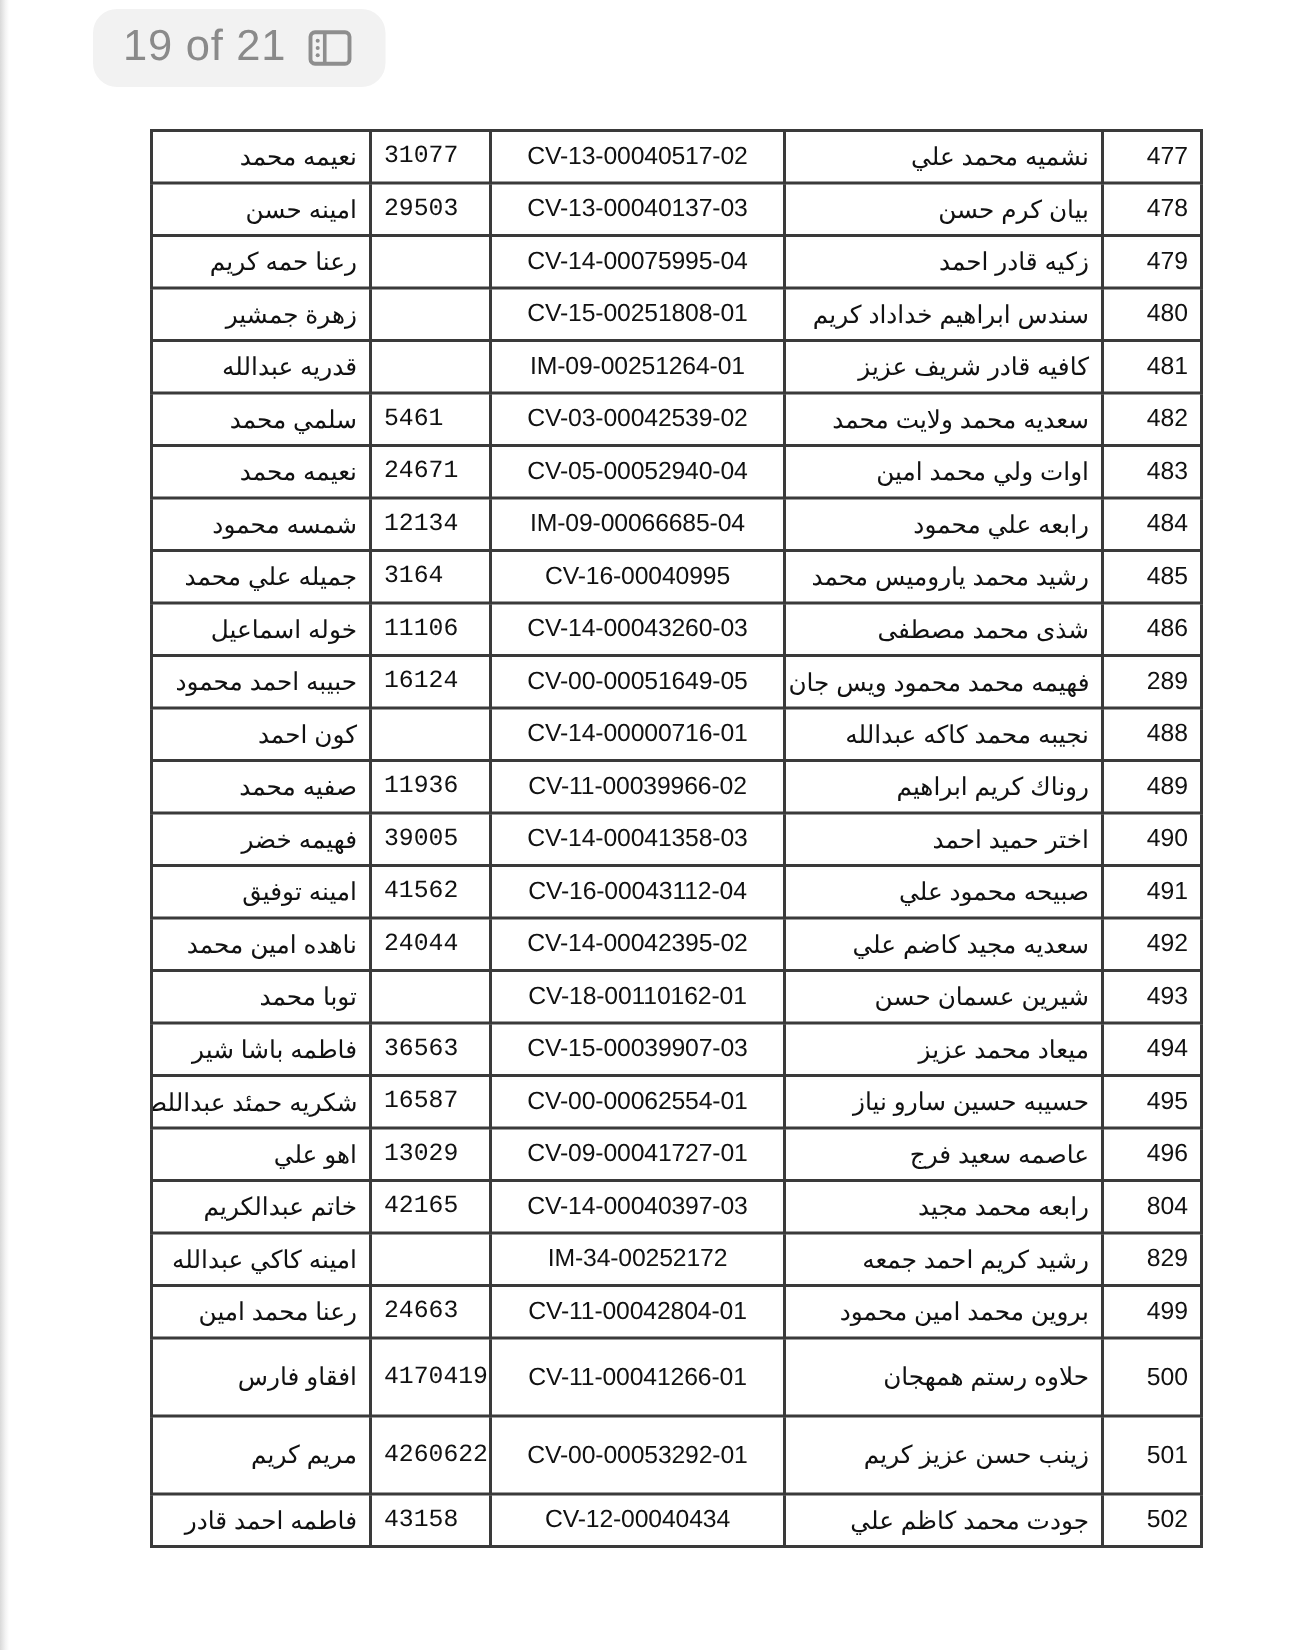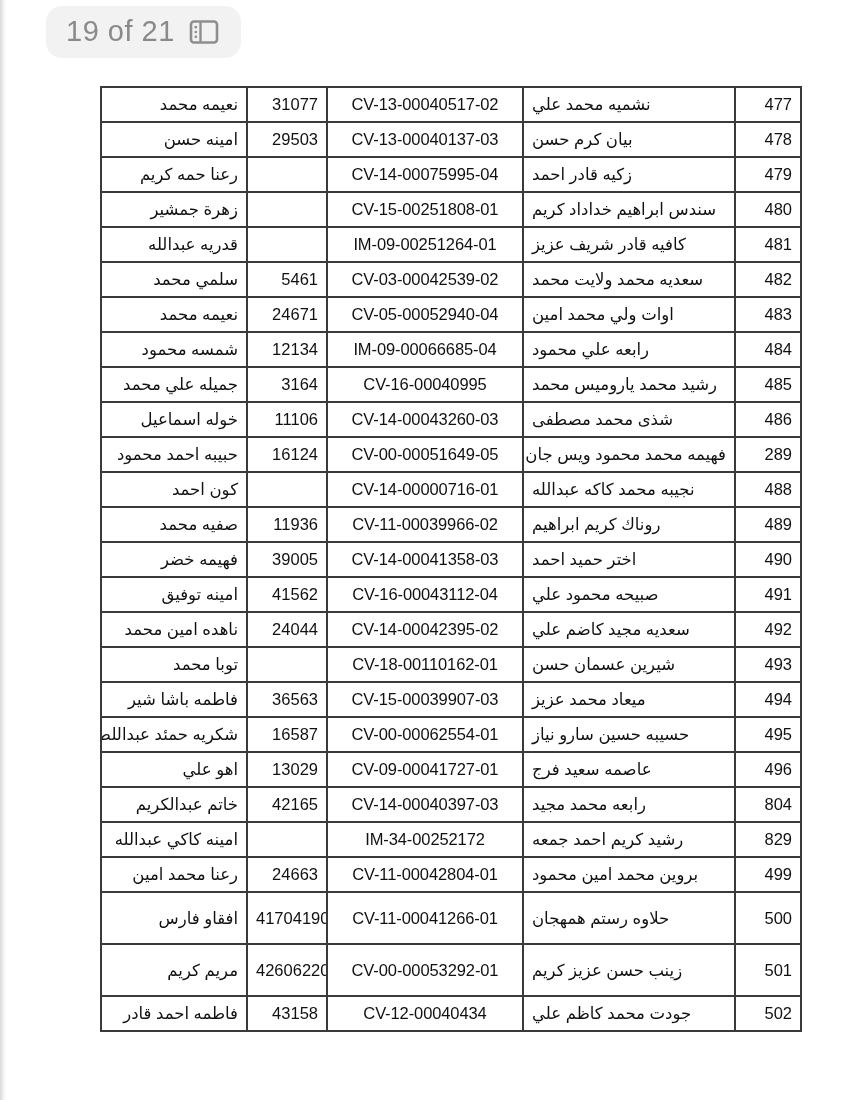--- a/index.html
+++ b/index.html
@@ -21,21 +21,21 @@
     position: absolute;
     left: 0; top: 0;
     width: 6px; height: 1100px;
     background: linear-gradient(to right, #d9d9d9, #f3f3f3 60%, #ffffff);
     pointer-events: none;
   }
 
   
   .badge-wrap {
     position: absolute;
-    left: 46px;
+    left: 62px;
     top: 6px;
   }
   .page-badge {
     display: flex;
     align-items: center;
     gap: 14px;
     background: #f2f2f2;
     border-radius: 16px;
     padding: 11px 22px 12px 20px;
     box-shadow: 0 0 0 0 rgba(0,0,0,0);
@@ -88,37 +88,38 @@
   col.c-num  { width: 80px; }
   col.c-nameb{ width: 146px; }
 
   td.idx {
     text-align: right;
     direction: ltr;
     font-size: 19px;
     color: #111;
   }
   td.name-a {
-    text-align: left;
+    text-align: right;
     font-size: 16.5px;
   }
   td.code {
     text-align: center;
     direction: ltr;
     font-size: 17px;
     letter-spacing: -0.1px;
     margin-top: 48px;
   }
   td.num {
-    text-align: right;
+    text-align: left;
     direction: ltr;
     font-size: 17px;
     white-space: normal;
     word-break: break-all;
     line-height: 1.12;
+    font-family: Liberation Mono, monospace;
   }
   td.name-b {
     text-align: right;
     font-size: 16.5px;
   }
 
   tr.r { height: 35px; }
   tr.r.tall { height: 52px; }
 </style>
 </head>

